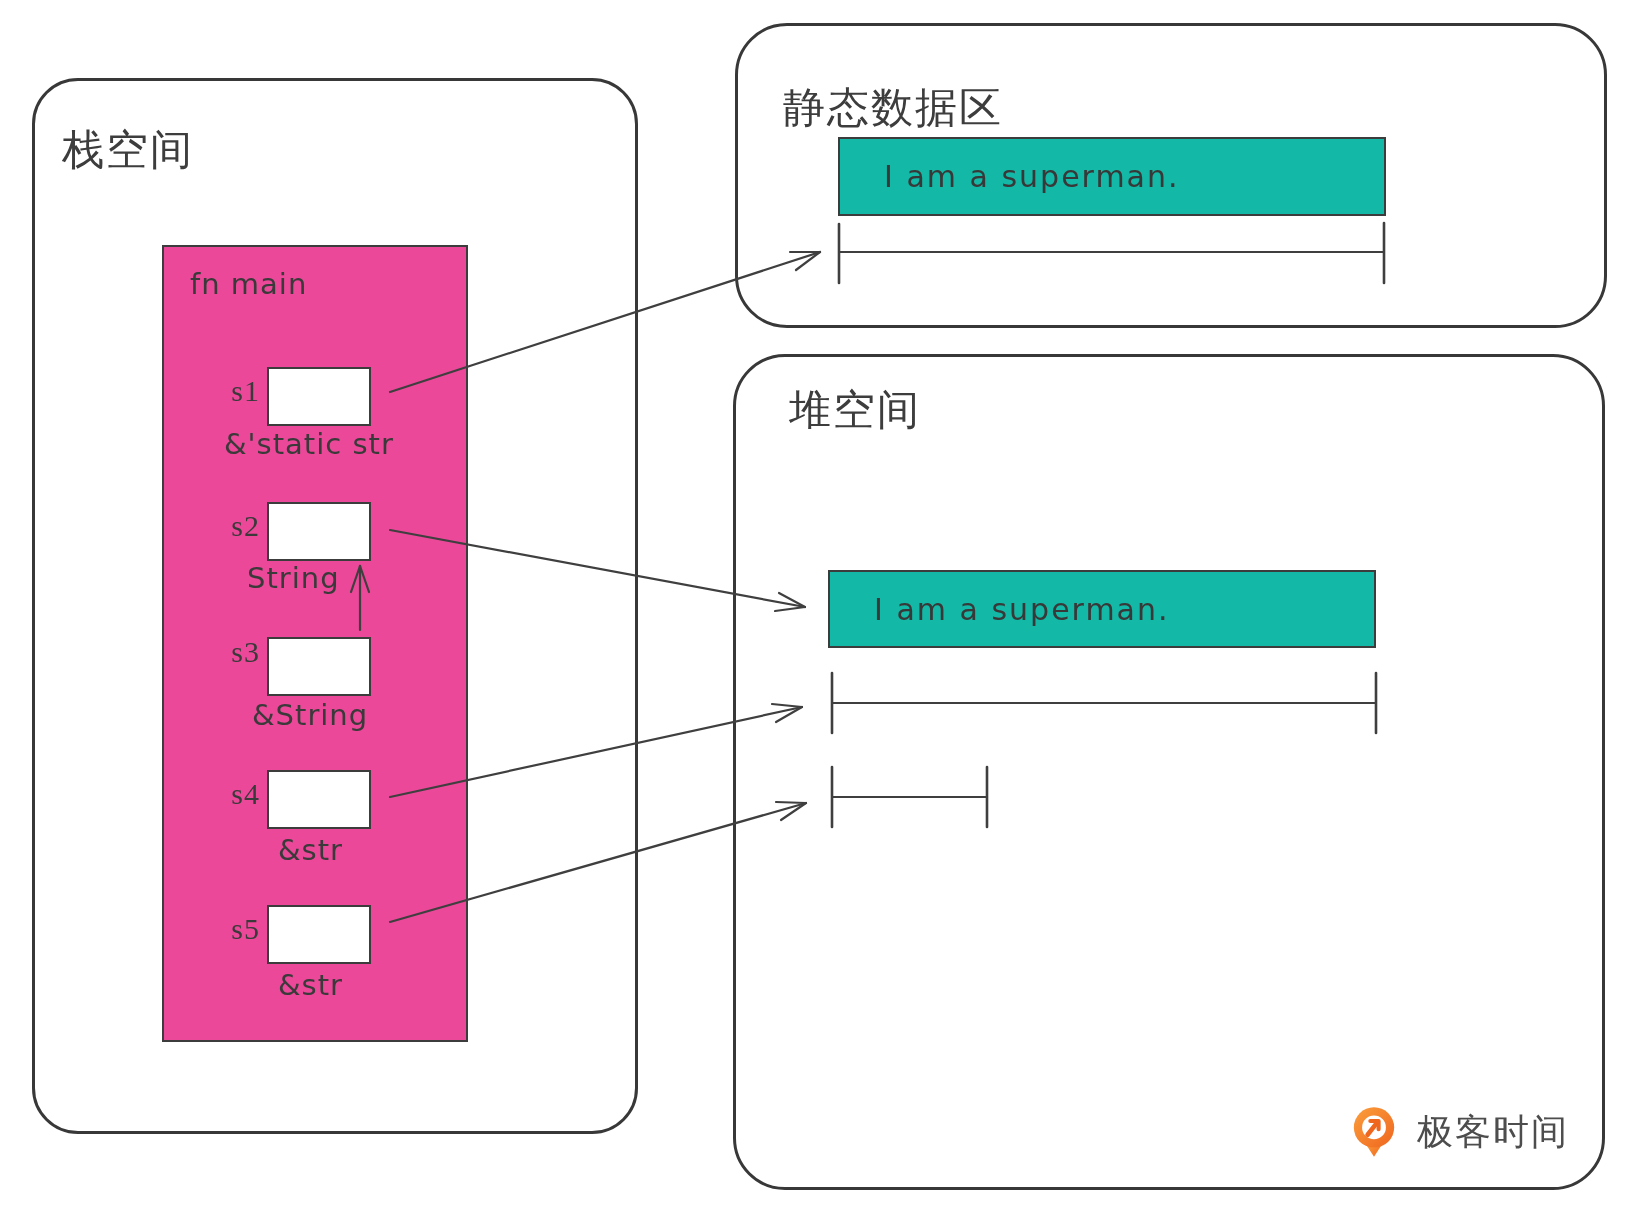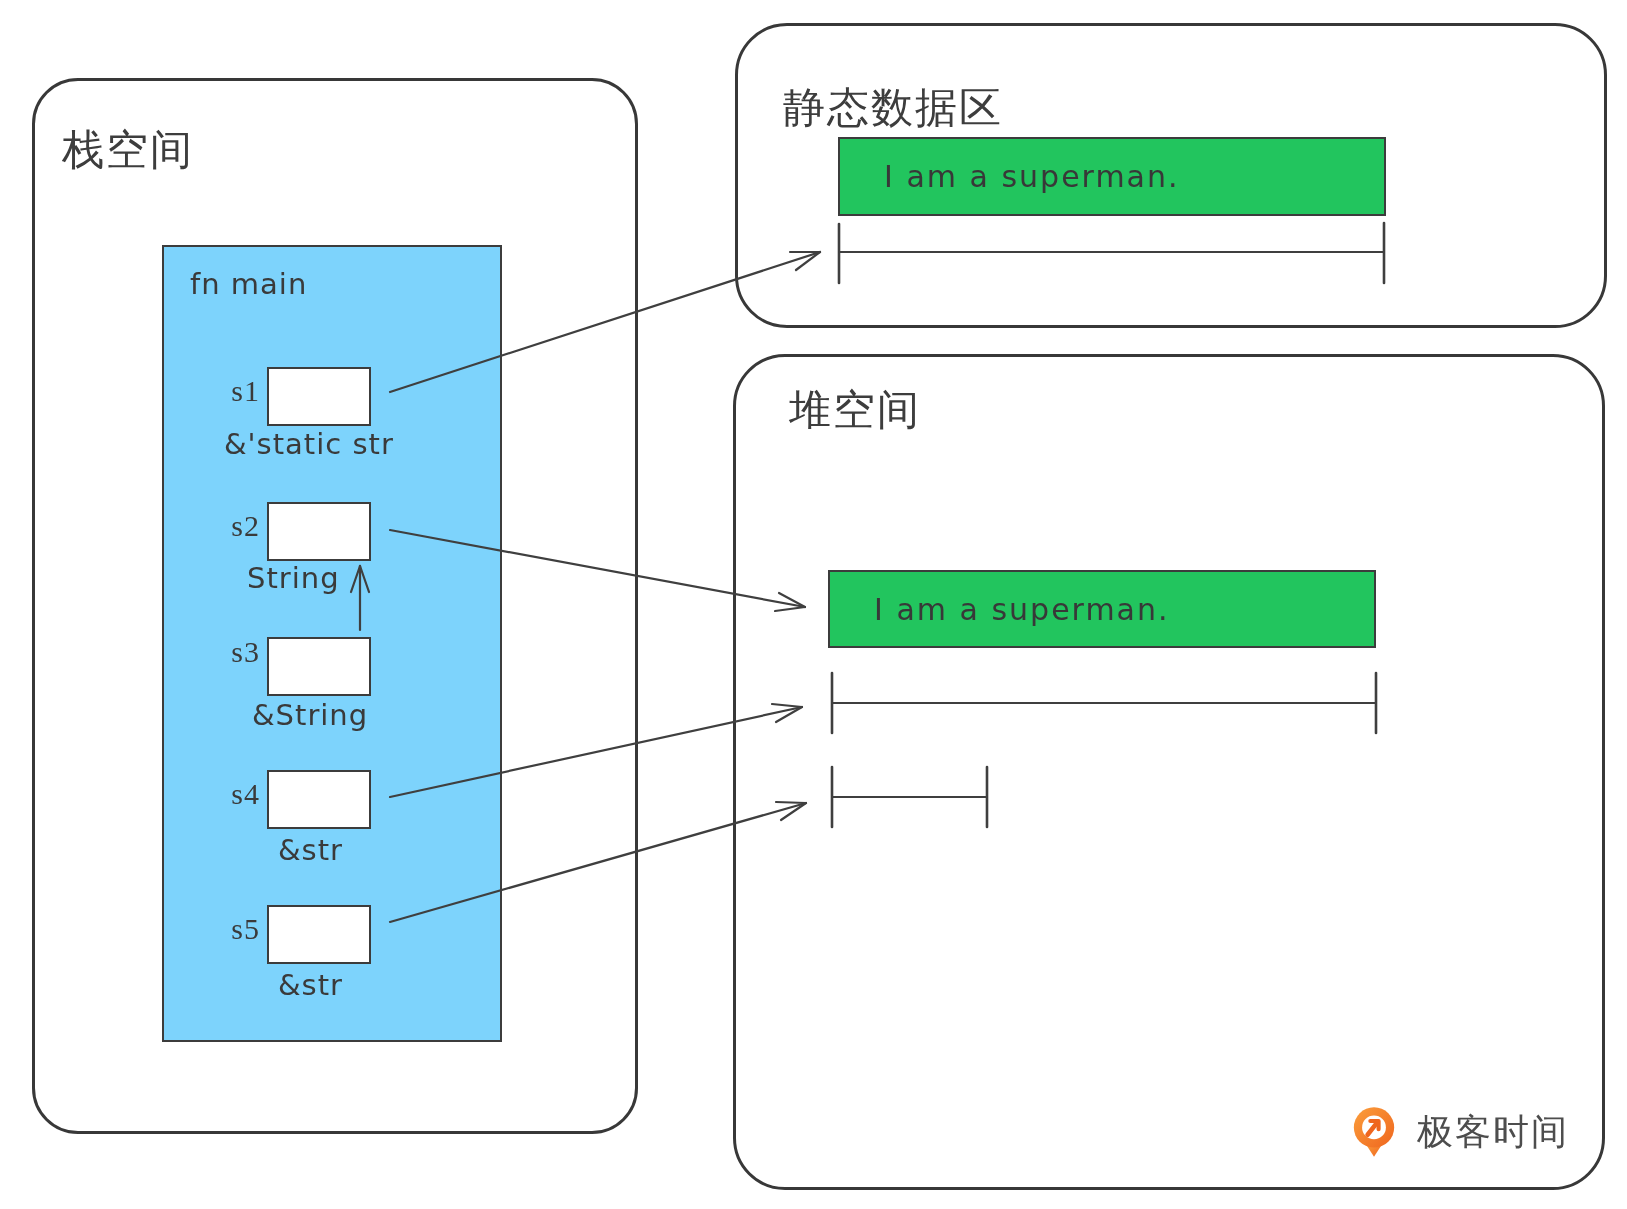--- a/index.html
+++ b/index.html
@@ -5,32 +5,32 @@
   html,body{margin:0;padding:0;background:#ffffff;}
   .canvas{
     position:relative;width:1627px;height:1209px;background:#ffffff;overflow:hidden;
     font-family:"DejaVu Sans","Liberation Sans",sans-serif;color:#3a3a3a;
   }
   .region{position:absolute;border:3px solid #383838;background:#ffffff;}
   .region-title{position:absolute;font-size:42px;letter-spacing:2px;color:#3d3d3d;line-height:1.15;}
   
   .stack-box{left:32px;top:78px;width:600px;height:1050px;border-radius:46px;}
   .stack-title{left:62px;top:126px;}
-  .frame{position:absolute;left:162px;top:245px;width:302px;height:793px;border:2.5px solid #3c3c3c;background:#7dd3fc;padding-left:34px;}
+  .frame{position:absolute;left:162px;top:245px;width:302px;height:793px;border:2.5px solid #3c3c3c;background:#ec4899;}
   .frame-label{position:absolute;left:26px;top:20px;font-size:30px;letter-spacing:1px;}
   .hand{font-size:29px;letter-spacing:1px;color:#3a3a3a;white-space:nowrap;}
   .var-name{position:absolute;left:38px;width:58px;text-align:right;font-size:30px;font-family:Liberation Serif, serif;}
   .var-box{position:absolute;left:103px;width:100px;height:55px;border:2.5px solid #3c3c3c;background:#fff;}
   .var-type{position:absolute;}
   
   .static-box{left:735px;top:23px;width:866px;height:299px;border-radius:52px;}
   .static-title{left:783px;top:46px;margin-top:38px;}
   .heap-box{left:733px;top:354px;width:866px;height:830px;border-radius:52px;}
   .heap-title{left:781px;top:386px;margin-left:8px;}
-  .value-rect{position:absolute;border:2.5px solid #3c3c3c;background:#22c55e;display:flex;align-items:center;}
+  .value-rect{position:absolute;border:2.5px solid #3c3c3c;background:#14b8a6;display:flex;align-items:center;}
   .static-value{left:838px;top:137px;width:544px;height:75px;}
   .heap-value{left:828px;top:570px;width:544px;height:74px;}
   .value-text{padding-left:44px;font-size:30px;letter-spacing:2px;color:#383838;white-space:nowrap;}
   
   .overlay{position:absolute;left:0;top:0;width:1627px;height:1209px;pointer-events:none;}
   .overlay line{stroke:#3f3f3f;stroke-width:2.2;stroke-linecap:round;}
   .overlay .tick{stroke-width:2.6;}
   
   .logo{position:absolute;left:1352px;top:1106px;display:flex;align-items:center;gap:21px;}
   .logo-text{font-size:36px;font-weight:500;color:#4d4d4d;letter-spacing:2px;line-height:1;}

